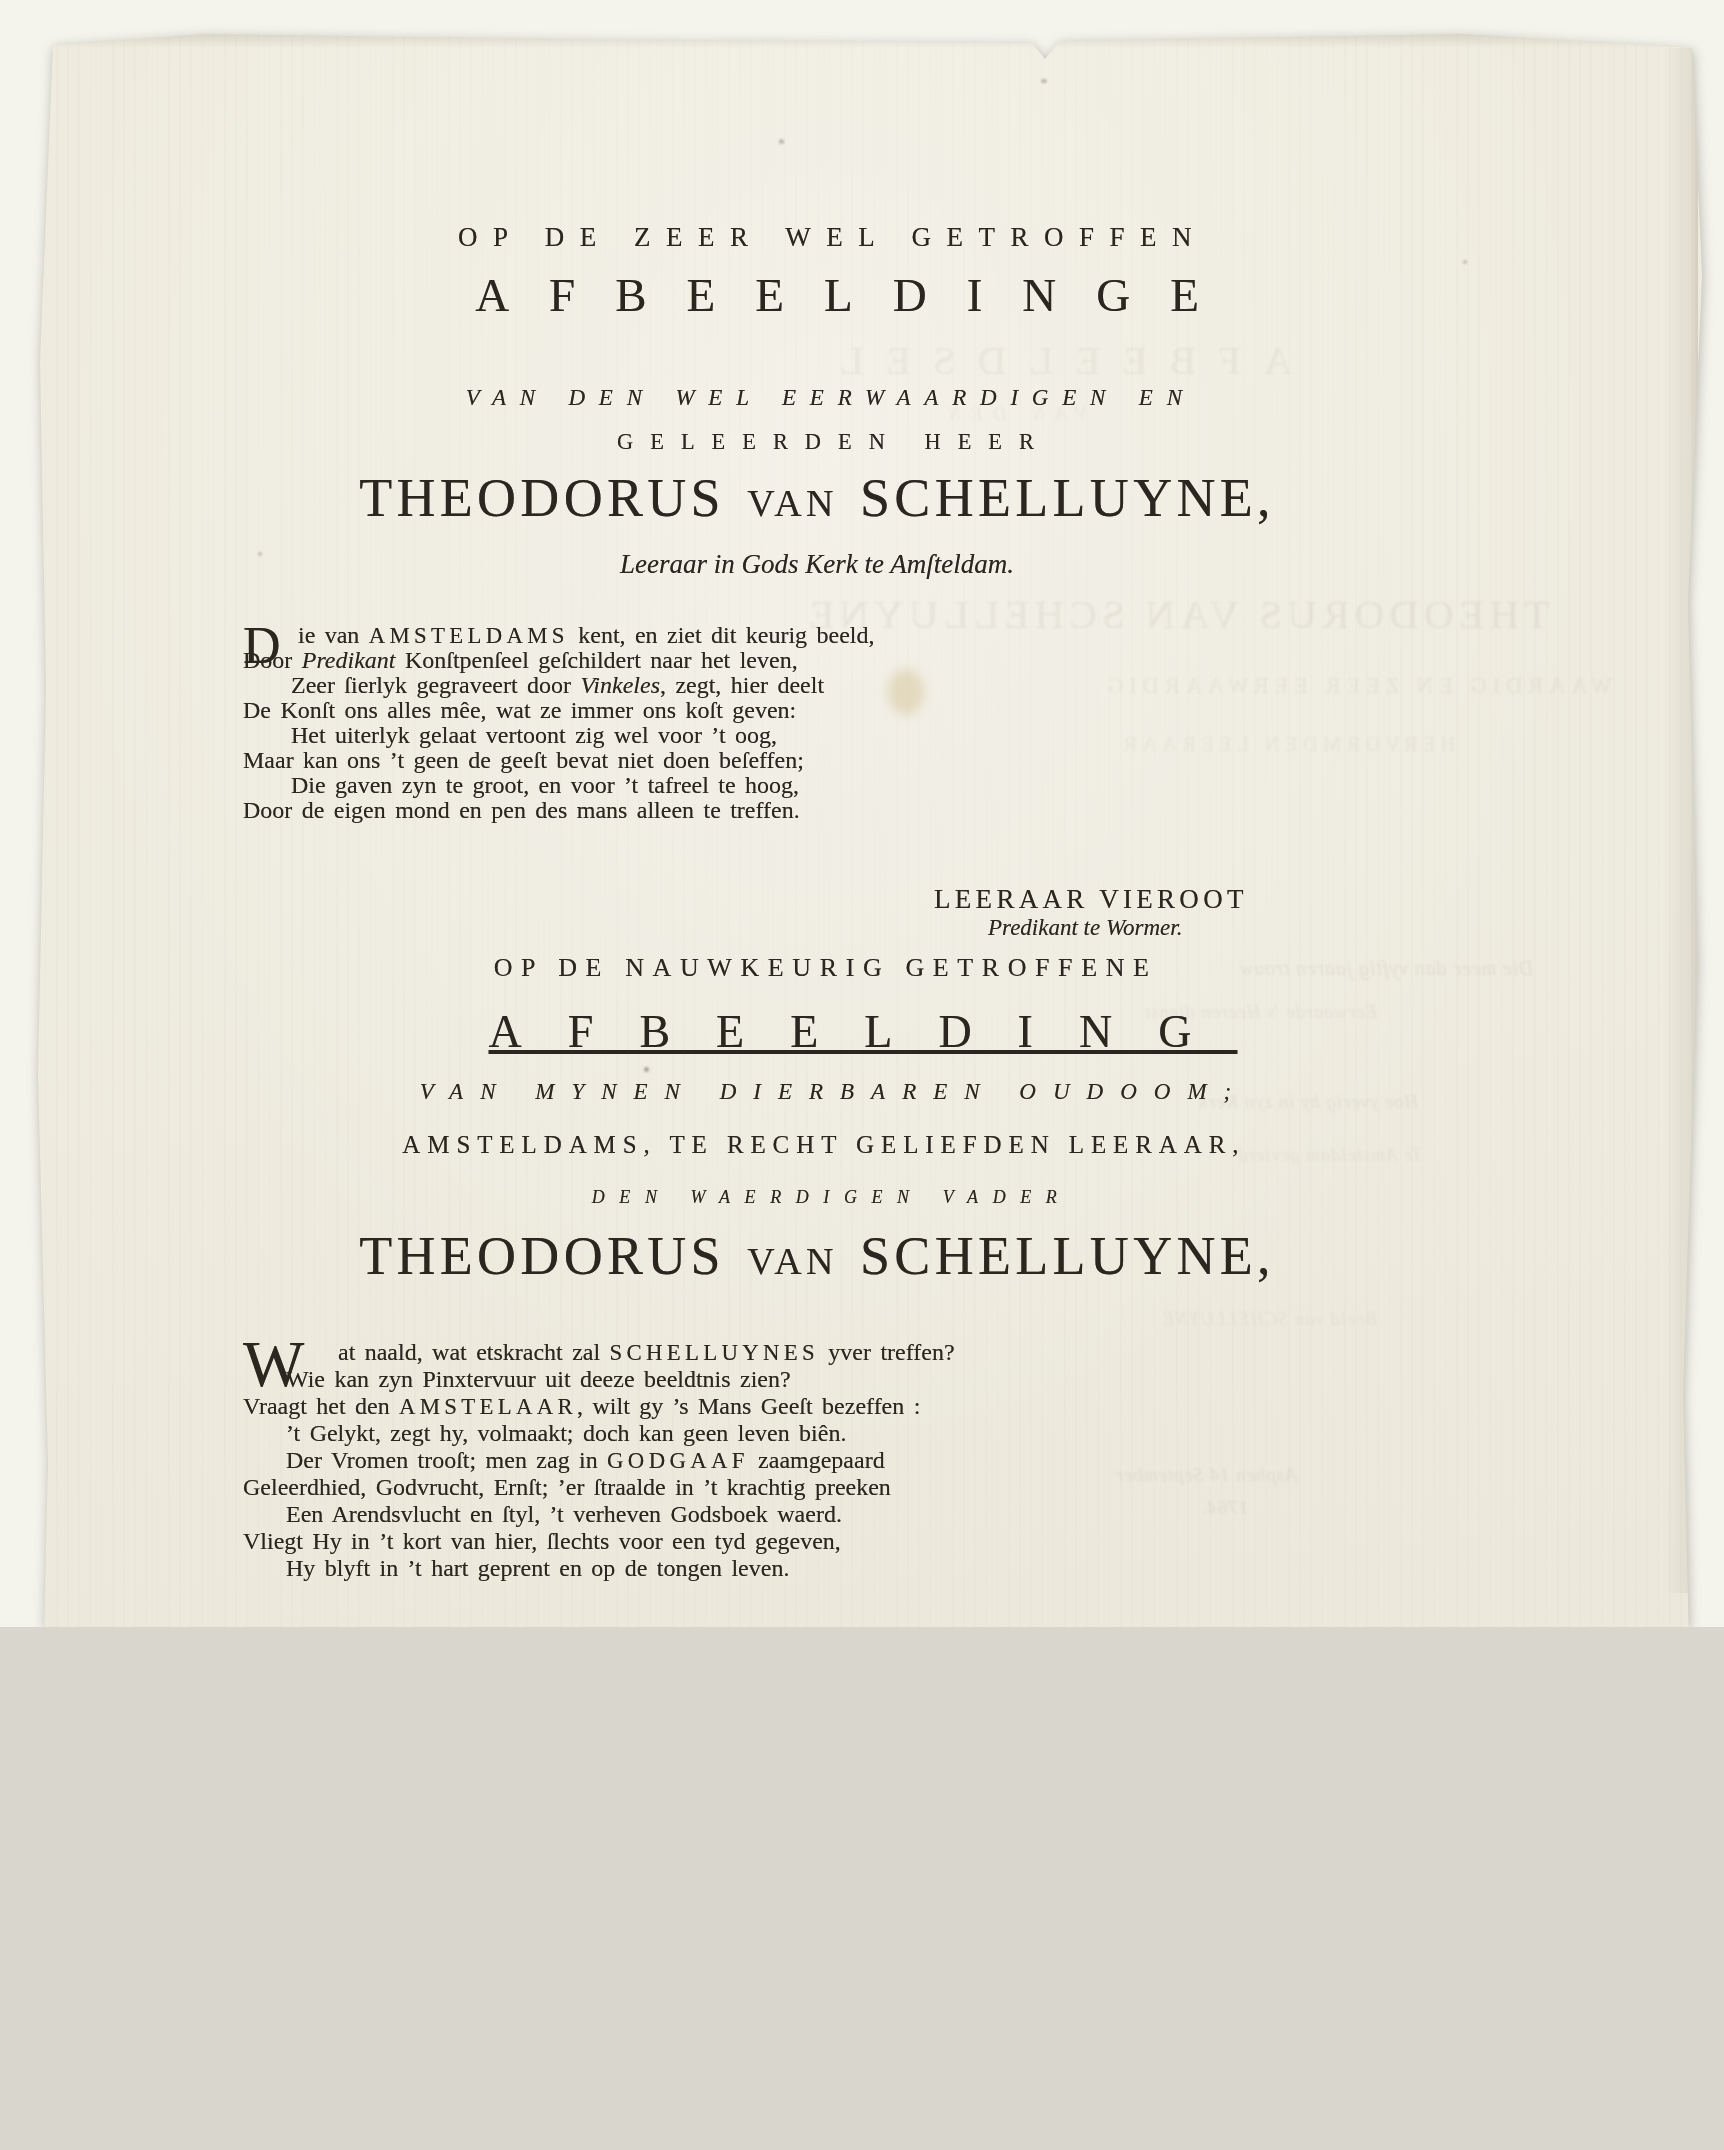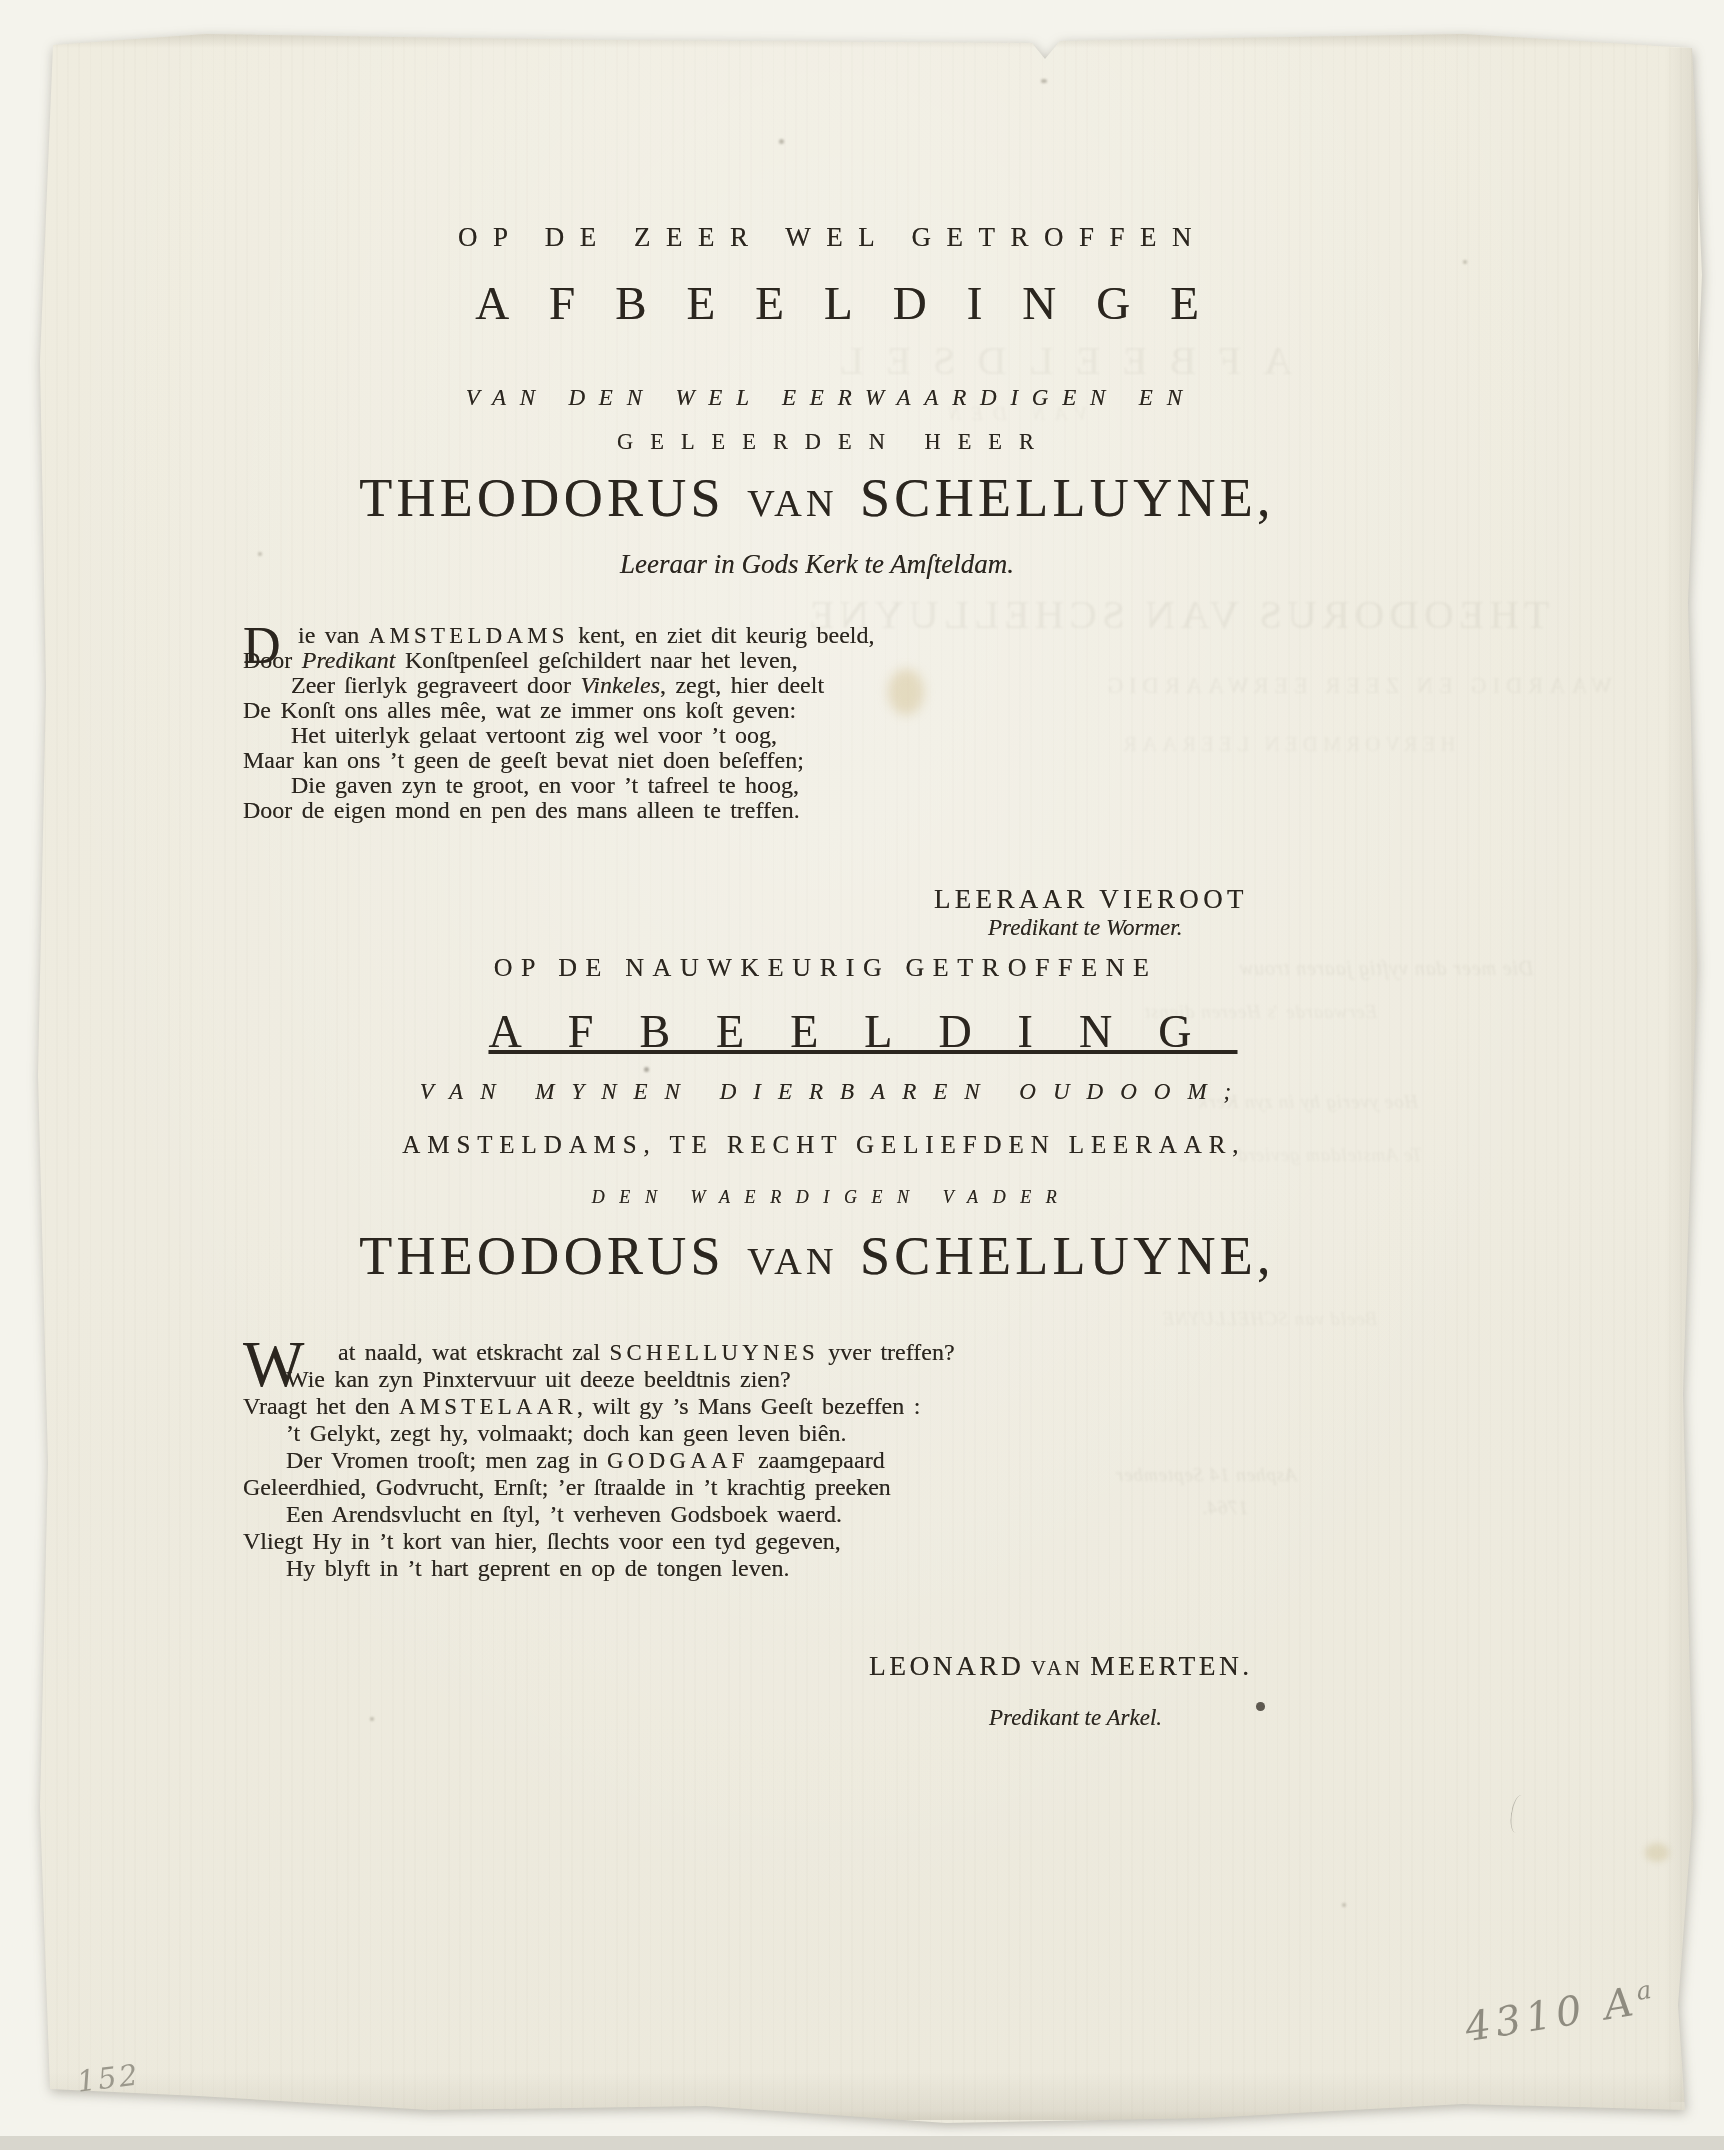--- a/index.html
+++ b/index.html
@@ -1,16 +1,16 @@
 <!DOCTYPE html>
 <html style="--ink: #2b261f; --pencil: #8f8c80; --ghost: #8a8574;font-size:13.8px"><head>
 <meta charset="utf-8">
 <style>
   html,body{margin:0;padding:0;background:#d8d6cd;}
-  .scan{position:relative;width:1724px;height:2136px;background:#f4f3ec;overflow:hidden;
+  .scan{position:relative;width:1724px;height:1627px;background:#f4f3ec;overflow:hidden;
         font-family:"Liberation Serif","DejaVu Serif",serif;}
   .sheetwrap{position:absolute;inset:0;filter:drop-shadow(1.7px 3.4px 6px rgba(90,85,70,.38));}
   .sheet{position:absolute;inset:0;
     background:
       radial-gradient(ellipse at 48% 28%, rgba(255,255,255,.30), rgba(255,255,255,0) 62%),
       repeating-linear-gradient(90deg, rgba(115,105,85,.022) 0 1.7px, rgba(0,0,0,0) 1.7px 11.2px),
       linear-gradient(176deg,#efecdf 0%,#eeebdf 55%,#ecE9dc 100%);
     clip-path:polygon(53px 45px,206px 34px,602px 40px,1032px 43px,1045px 59px,1060px 41px,
       1463px 34px,1692px 48px,1702px 275px,1688px 602px,1697px 964px,1683px 1394px,
       1693px 1807px,1678px 2005px,1685px 2110px,1463px 2104px,1205px 2118px,946px 2123px,
@@ -24,21 +24,21 @@
       background:linear-gradient(180deg,rgba(120,110,88,.18),rgba(0,0,0,0));}
 
   .content{position:absolute;inset:0;color:var(--ink,#2b261f);}
   .blk{position:absolute;white-space:nowrap;}
   .center{left:232px;width:1170px;text-align:center;}
   .caps{text-transform:none;}
   .it{font-style:italic;}
   .ink{text-shadow:0 0 0.6px rgba(43,38,31,.55);}
 
   #k1{top:222px;font-size:27px;letter-spacing:15.5px;padding-left:15.5px;}
-  #bw1{top:276px;font-size:47px;letter-spacing:40px;padding-left:40px;text-align:center;}
+  #bw1{top:268px;font-size:47px;letter-spacing:40px;padding-left:40px;text-align:center;}
   #d1a{top:385px;font-size:23px;letter-spacing:13.8px;padding-left:13.8px;}
   #d1b{top:429px;font-size:22.4px;letter-spacing:17px;padding-left:17px;}
   .bigname{font-size:54px;letter-spacing:4.3px;}
   .bigname .van{font-size:38px;margin:0 22.4px;}
   #t1{top:467px;}
   #st1{top:549px;font-size:27px;}
   #k2{top:953px;font-size:26px;letter-spacing:8.6px;padding-left:8.6px;}
   #bw2{top:1005px;font-size:46px;letter-spacing:46px;padding-left:46px;text-decoration:underline;}
   #d2a{top:1079px;font-size:23px;letter-spacing:17px;padding-left:17px;font-style:italic;}
   #d2b{top:1131px;font-size:25px;letter-spacing:6.9px;padding-left:6.9px;}

